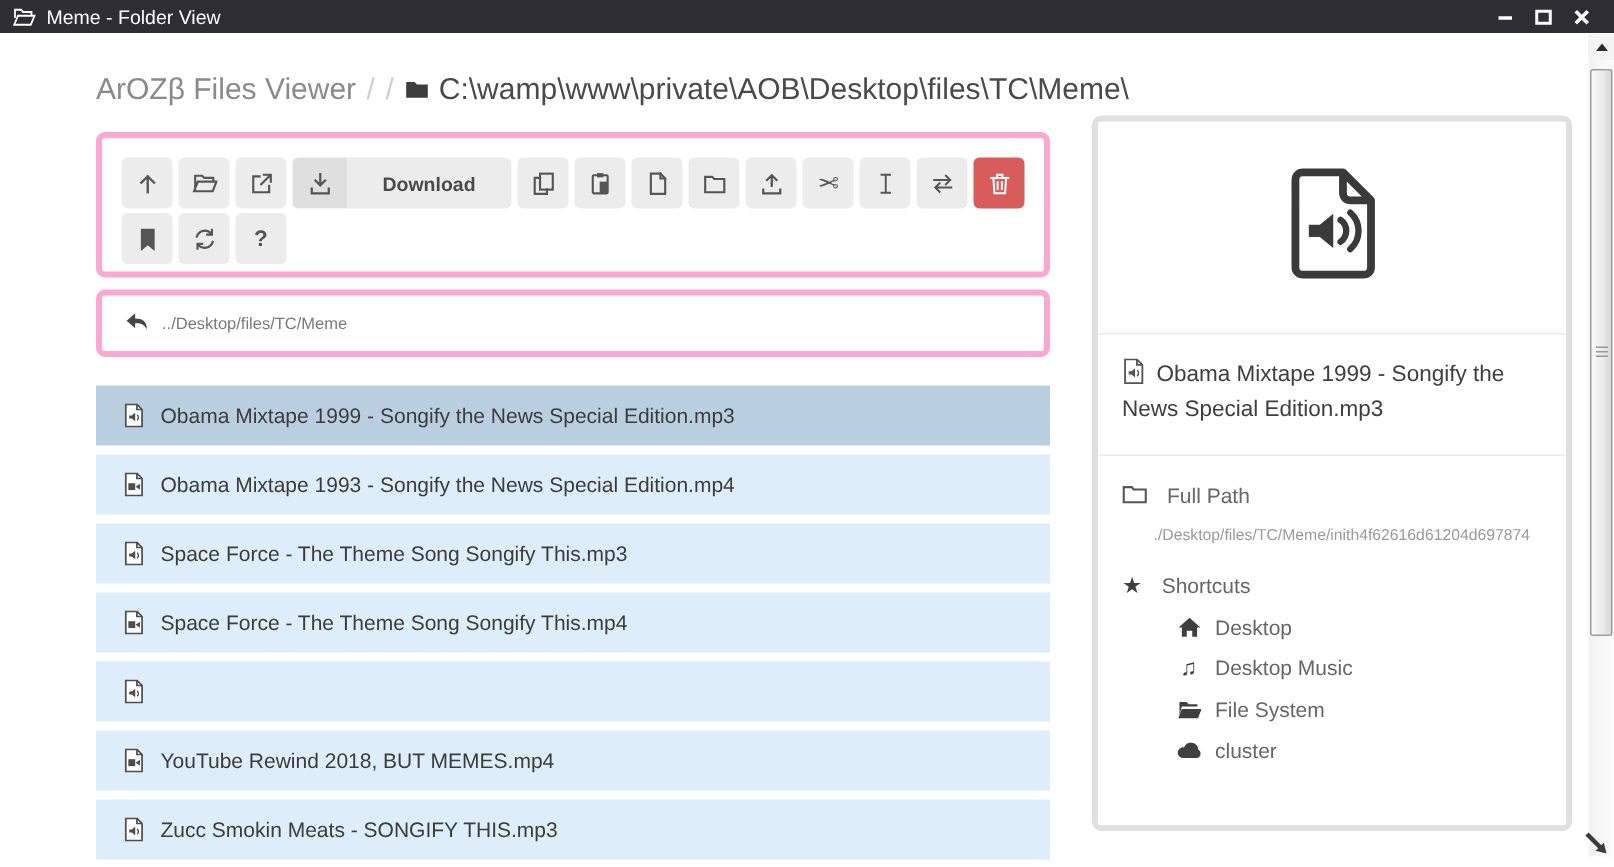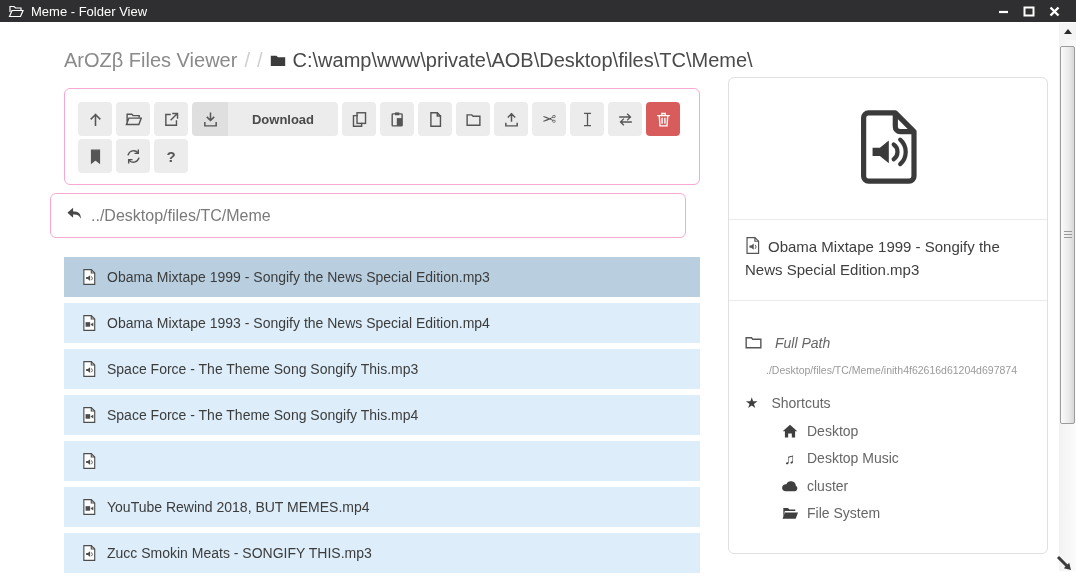--- a/index.html
+++ b/index.html
@@ -22,21 +22,21 @@
   
   .breadcrumb{
     position:absolute; left:64px; top:49px; display:flex; align-items:center;
     font-size:20px; color:#8a8a8a; gap:7px; white-space:nowrap;
   }
   .breadcrumb .sep{ color:#cfcfcf; }
   .breadcrumb .blue{ color:var(--accent-blue); display:flex; align-items:center; gap:6px; cursor:pointer;}
   .breadcrumb .dark{ color:#4a4a4a; display:flex; align-items:flex-start; gap:7px;}
   
   .card{
-    position:absolute; background:#fff; border:1px solid #f9a8d4; border-radius:6px;
+    position:absolute; background:#fff; border:4px solid #f9a8d4; border-radius:6px;
   }
   .toolbar-card{ left:64px; top:88px; width:636px; height:97px; padding:13px 13px; }
   .tb-row{ display:flex; gap:4px; margin-bottom:3px; }
   .tbtn{
     width:34px; height:34px; border:none; border-radius:4px; background:#ececec;
     display:flex; align-items:center; justify-content:center; color:#555;
     cursor:pointer; font-family:inherit; flex:none; padding:0;
   }
   .tbtn svg{ display:block; }
   .tbtn.labeled{ width:146px; background:#ececec; overflow:hidden; justify-content:flex-start;}
@@ -44,23 +44,23 @@
     width:36px; height:34px; background:rgba(0,0,0,0.055);
     display:flex; align-items:center; justify-content:center; flex:none;
   }
   .tbtn.labeled .lab-text{ flex:1; text-align:center; font-size:13px; font-weight:bold; color:#4a4a4a;}
   .tbtn.danger{ background:#d95c5c; color:#fff; }
   .tbtn.help-text{ font-size:15px; font-weight:bold; color:#555; }
   .glyph-icon{ font-size:17px; line-height:1; }
   .flip-x{ transform:scaleX(-1); display:inline-block; }
   
   .pathbar-card{
-    left:50px; top:193px; width:636px; height:45px;
+    left:64px; top:193px; width:636px; height:45px;
     display:flex; align-items:center; padding:0 15px; gap:8px;
-    font-size:16px; color:#7a7a7a; cursor:pointer;
+    font-size:11px; color:#7a7a7a; cursor:pointer;
   }
   
   .file-list{ position:absolute; left:64px; top:257px; width:636px; }
   .file-row{
     height:40px; margin-bottom:6px; background:var(--row-bg);
     display:flex; align-items:center; padding:0 18px; gap:11px;
     font-size:14px; color:#3c3c3c; cursor:pointer;
   }
   .file-row.selected{ background:var(--row-selected-bg); }
   .file-row svg{ flex:none; }
@@ -70,21 +70,21 @@
     height:142px; border-bottom:1px solid #ebebeb;
     display:flex; align-items:center; justify-content:center;
   }
   .filename-box{
     padding:15px 16px 18px 16px; border-bottom:1px solid #ebebeb;
     font-size:15px; color:#3e3e3e; line-height:1.55;
   }
   .filename-box svg{ vertical-align:-2px; margin-right:8px; }
   .details-box{ padding:18px 16px; }
   .detail-header{ display:flex; align-items:center; gap:13px; color:#666; font-size:14px; margin-top:14px;}
-  .detail-header:first-child{ margin-top:16px;font-style:italic; }
+  .detail-header:first-child{ margin-top:0; }
   .detail-header .star{ color:#3f3f3f; font-size:15px; }
   .path-value{
     margin:12px 0 18px 21px; font-size:10.5px; color:#9a9a9a;
     white-space:nowrap; overflow:hidden; width:288px;
   }
   .shortcut-list{ margin-top:4px;text-align:center; }
   .shortcut-item{
     display:flex; align-items:center; gap:9px; margin:11px 0 0 36px;
     font-size:14px; color:#666; cursor:pointer;
   }
@@ -386,34 +386,34 @@
           <span>Desktop</span>
         </div>
         <div class="shortcut-item">
           <span class="s-ic">
             <span class="music-glyph">♫</span>
           </span>
           <span>Desktop Music</span>
         </div>
         <div class="shortcut-item">
           <span class="s-ic">
+            <svg width="17" height="14" viewBox="0 0 22 18">
+              <path d="M2 16.5l3-8h17l-3 8zM3 14V2.5h6l2 2h7.5v2H5z" fill="#3f3f3f"></path>
+            </svg>
+          </span>
+          <span>File System</span>
+        </div>
+        <div class="shortcut-item">
+          <span class="s-ic">
             <svg width="17" height="12" viewBox="0 0 24 17">
               <path d="M6.5 16a5 5 0 1 1 1-9.9A7 7 0 0 1 21 8.2 4.2 4.2 0 0 1 19.8 16z" fill="#3f3f3f"></path>
             </svg>
           </span>
           <span>cluster</span>
         </div>
-        <div class="shortcut-item">
-          <span class="s-ic">
-            <svg width="17" height="14" viewBox="0 0 22 18">
-              <path d="M2 16.5l3-8h17l-3 8zM3 14V2.5h6l2 2h7.5v2H5z" fill="#3f3f3f"></path>
-            </svg>
-          </span>
-          <span>File System</span>
-        </div>
       </div>
   </div>
 </div>
 
 <div class="scrollbar">
   <div class="sb-up">
       <span class="tri"></span>
     </div>
   <div class="sb-thumb">
     <span class="sb-grip">

